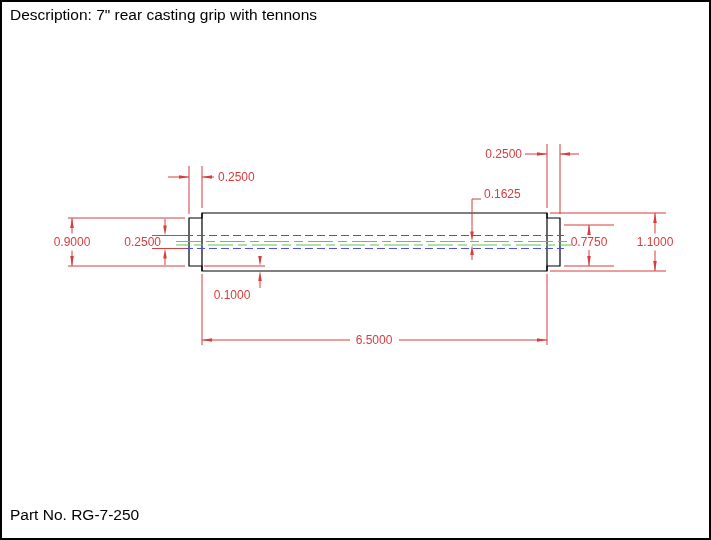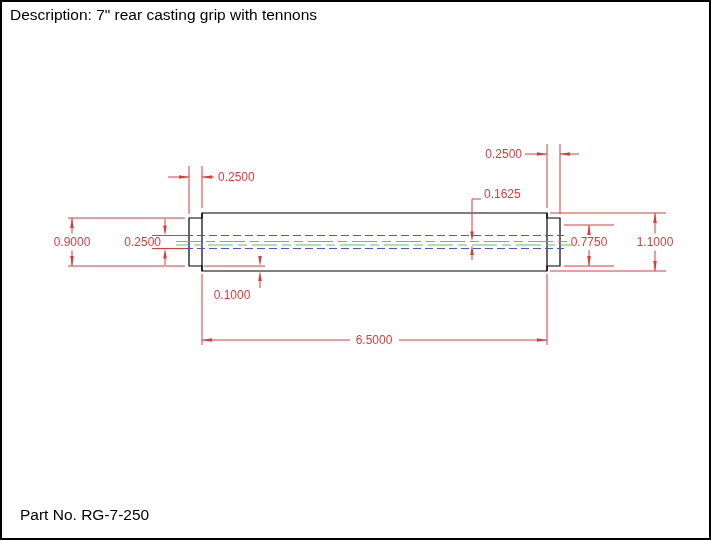--- a/index.html
+++ b/index.html
@@ -1,20 +1,20 @@
 <!DOCTYPE html>
 <html><head>
 <meta charset="utf-8">
 <style>
   html,body{margin:0;padding:0;background:#ffffff;}
   .sheet{position:relative;width:711px;height:540px;border:2px solid #000;box-sizing:border-box;
          background:#fff;overflow:hidden;font-family:"Liberation Sans",sans-serif;}
   .label-black{position:absolute;color:#000;font-size:15.5px;white-space:pre;}
   .desc{left:8px;top:4px;}
-  .partno{left:8px;top:504px;margin-left:10px;}
+  .partno{left:8px;top:504px;}
   .sheet svg{position:absolute;left:0;top:0;}
   .part-line{stroke:#000;stroke-width:1.2;fill:none;}
   .hidden-line{stroke:#5151d8;stroke-width:1.2;fill:none;stroke-dasharray:8 4;}
   .center-line{stroke:#57c957;stroke-width:1.2;fill:none;stroke-dasharray:25 5 9 5;}
   .dim line,.dim polyline{stroke:#d83c3c;stroke-width:1;fill:none;}
   .dim polygon{fill:#d83c3c;stroke:none;}
   .dim text{fill:#d83c3c;font-family:"Liberation Sans",sans-serif;font-size:12px;}
 </style>
 </head>
 <body>

